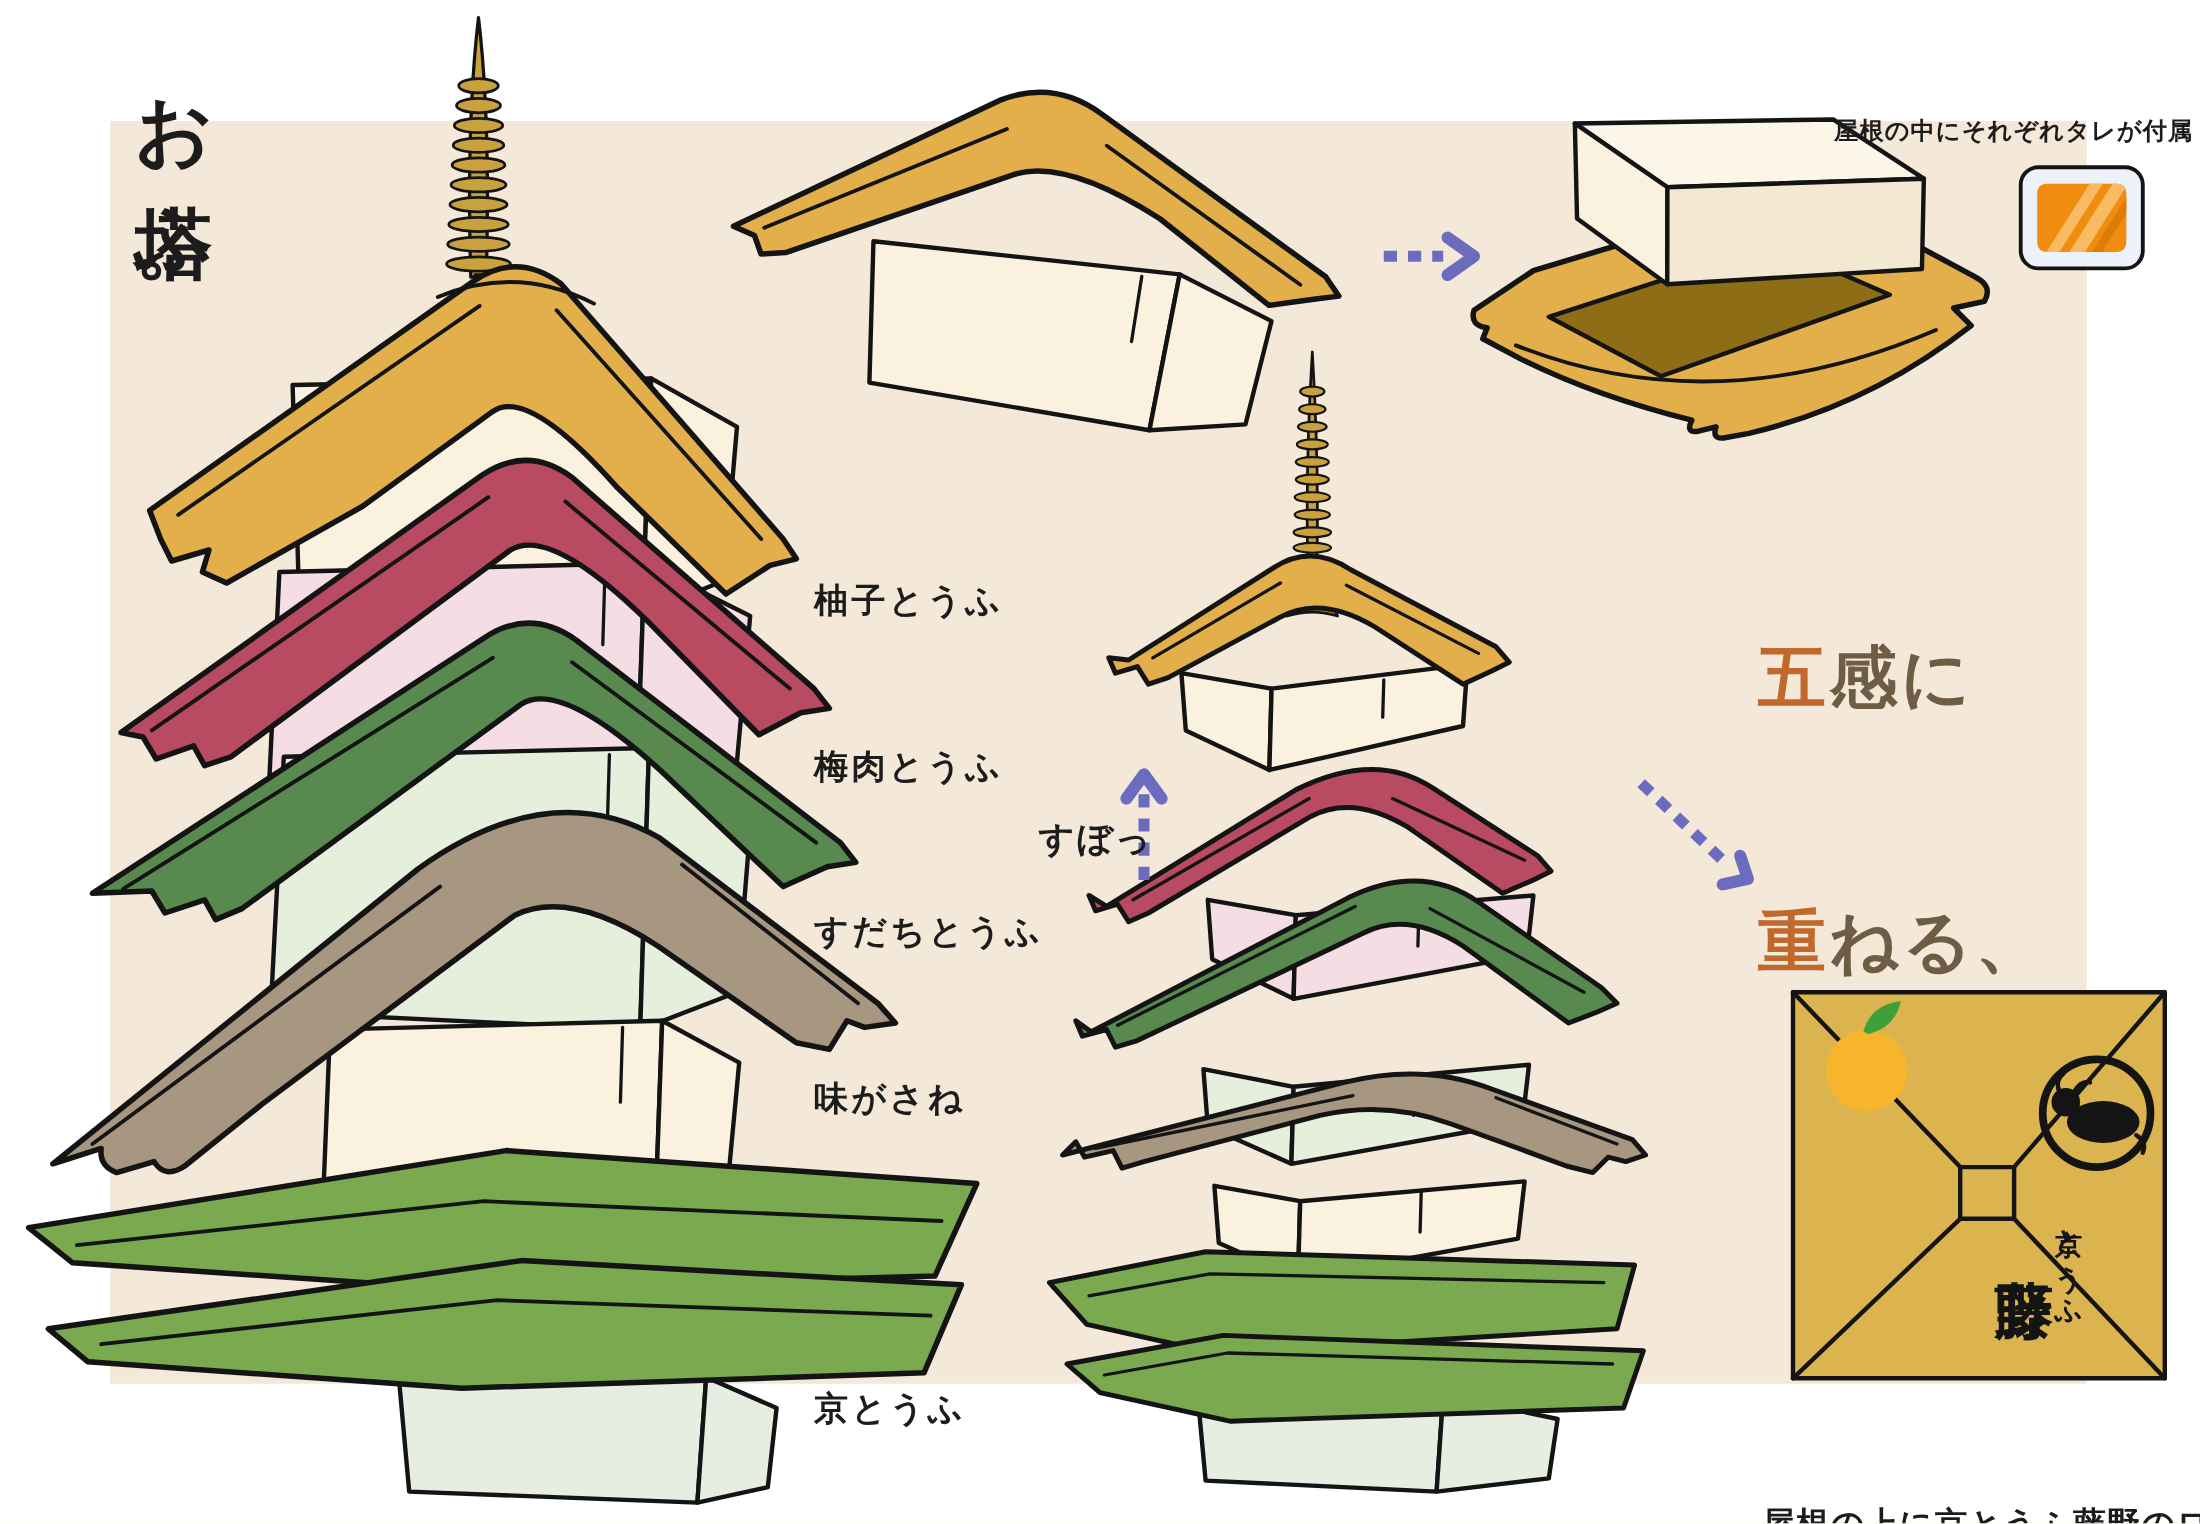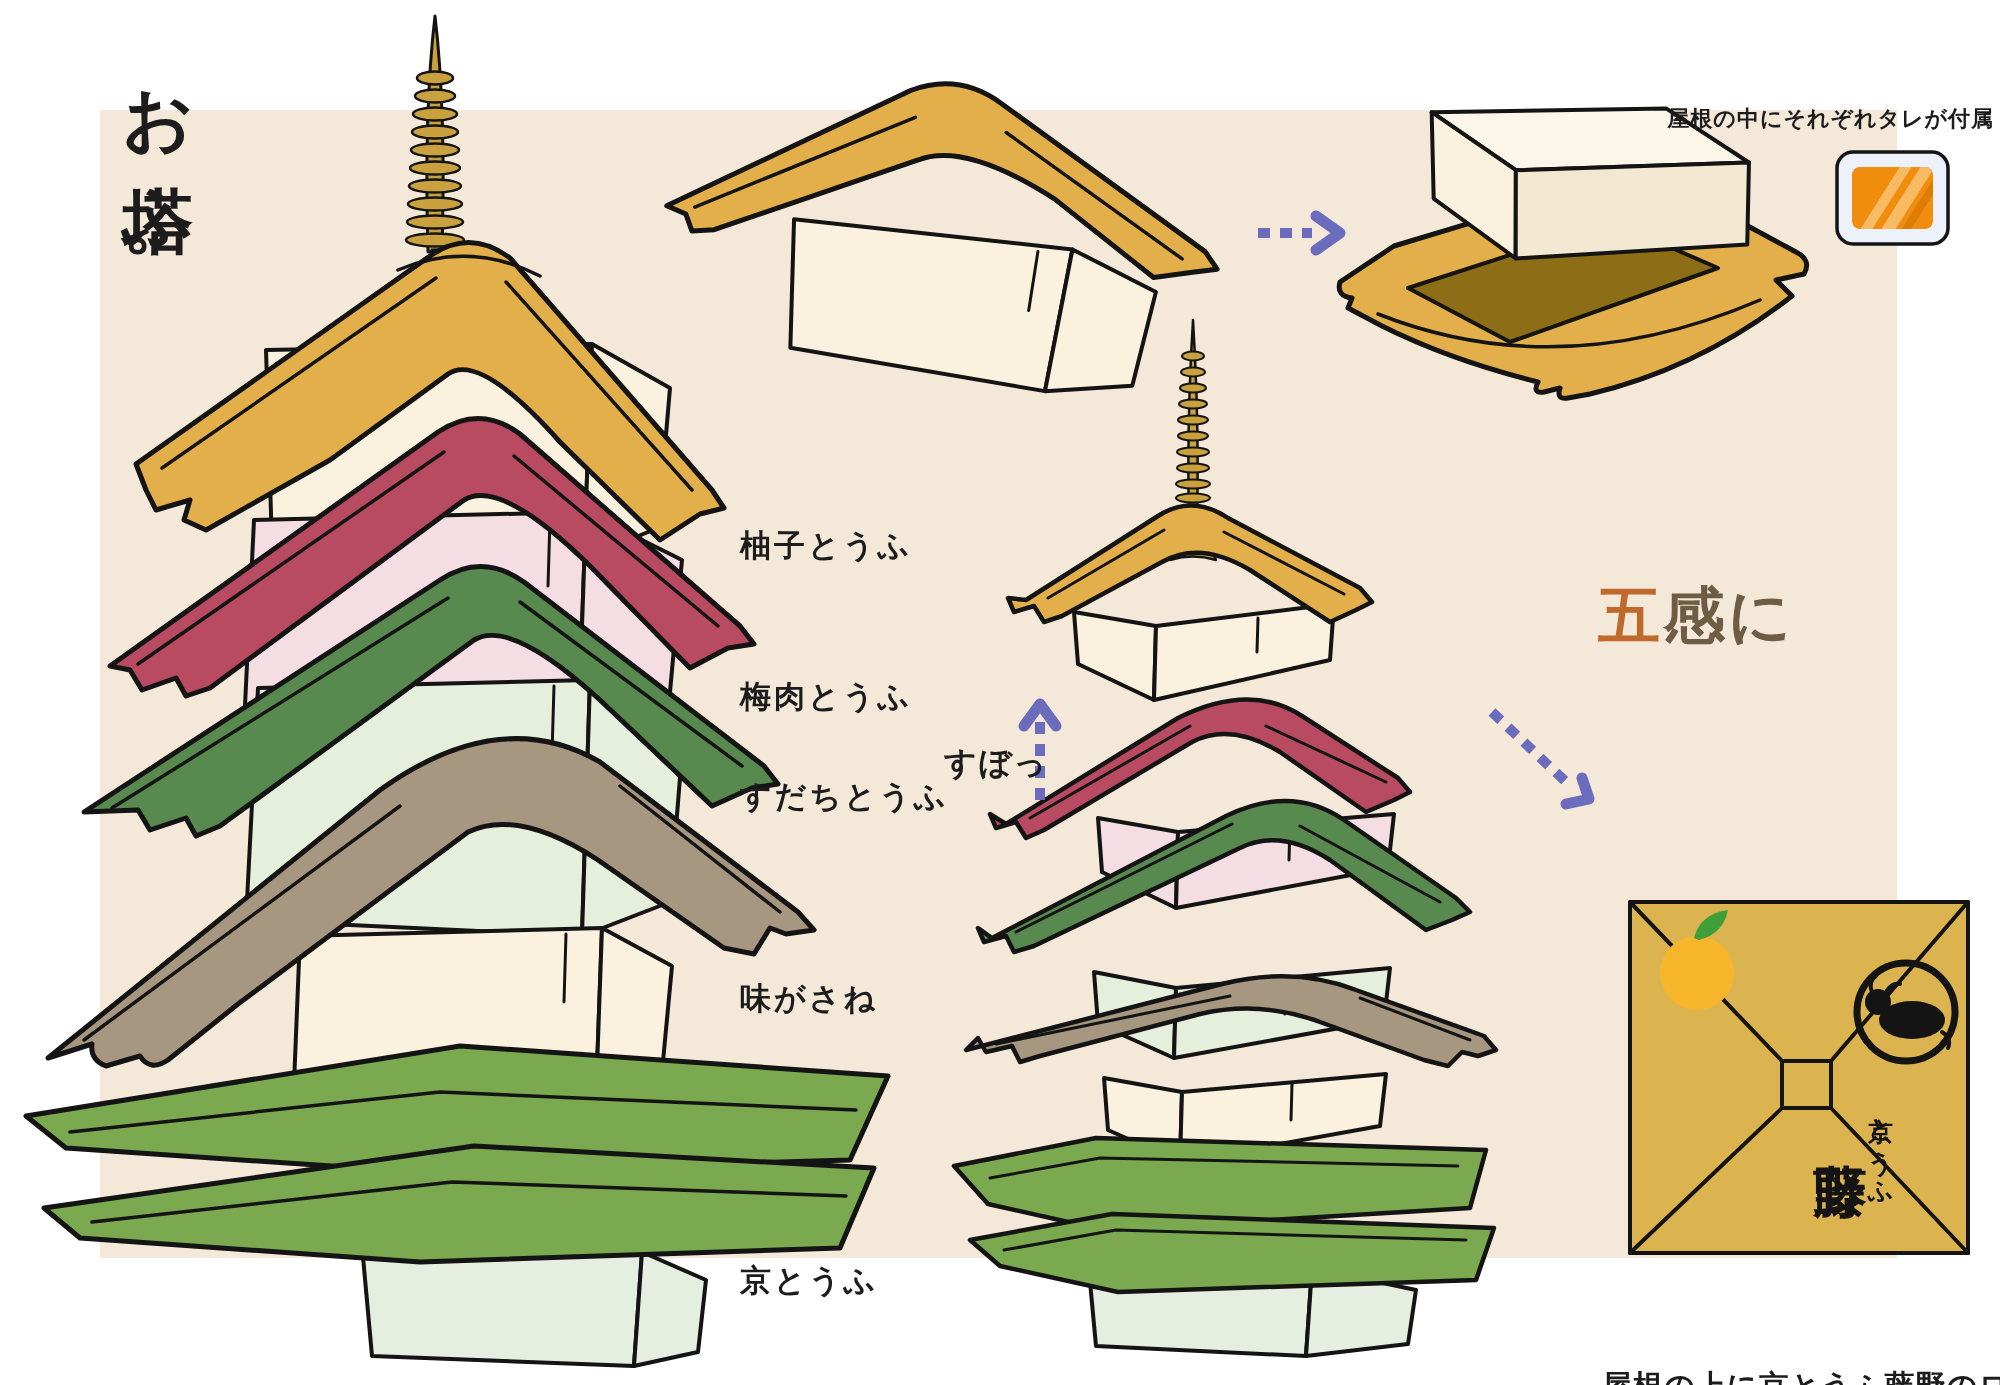--- a/index.html
+++ b/index.html
@@ -3,21 +3,21 @@
 <meta charset="utf-8">
 <style>
   html,body{margin:0;padding:0;background:#fff;}
   .canvas{position:relative;width:2000px;height:1385px;background:#ffffff;overflow:hidden;
           font-family:"DejaVu Serif","Liberation Serif",serif;color:var(--ink,#1c1c1c);}
   .panel{position:absolute;left:100px;top:110px;width:1797px;height:1148px;background:var(--panel,#f4e9d9);}
   svg.art{position:absolute;left:0;top:0;}
   .jp{position:absolute;font-weight:700;white-space:pre;}
   .title-vert{left:112px;top:40px;writing-mode:vertical-rl;font-size:70px;letter-spacing:10px;color:var(--ink);}
   .flavor{left:740px;font-size:31px;letter-spacing:3px;color:var(--ink);}
-  .f0{top:525px}.f1{top:676px}.f2{top:776px}.f3{top:978px}.f4{top:1260px}
+  .f0{top:525px}.f1{top:676px}.f2{top:826px}.f3{top:978px}.f4{top:1260px}
   .sauce-note{right:6px;top:104px;font-size:22px;letter-spacing:1px;color:var(--ink);}
   .sfx{left:944px;top:742px;font-size:32px;letter-spacing:2px;color:var(--ink);}
   .tagline{left:1598px;top:416px;font-size:62px;line-height:80px;letter-spacing:3px;color:var(--tag_brown,#6e5c45);}
   .tagline .accent{color:var(--tag_orange,#c0692c);}
   .brand{left:1798px;top:1072px;height:180px;writing-mode:vertical-rl;color:#141414;line-height:1;}
   .brand .b-small{font-size:25px;letter-spacing:3px;margin-top:4px;}
   .brand .b-large{font-size:54px;letter-spacing:4px;margin-top:26px;}
   .footer-note{left:1602px;top:1286px;font-size:30px;line-height:40px;letter-spacing:1px;color:var(--ink);}
 </style>
 </head>
@@ -245,20 +245,21 @@
   <div class="jp flavor f2">すだちとうふ</div>
   <div class="jp flavor f3">味がさね</div>
   <div class="jp flavor f4">京とうふ</div>
 
   <div class="jp sauce-note">屋根の中にそれぞれタレが付属</div>
 
   <div class="jp sfx">すぼっ</div>
 
   <div class="jp tagline">
     <div><span class="accent">五</span><span>感に</span></div>
+    <div><span class="accent">重</span><span>ねる、</span></div>
   </div>
 
   <div class="jp brand">
     <span class="b-small">京とうふ</span>
     <span class="b-large">藤野</span>
   </div>
 
   <div class="jp footer-note">
     <div>屋根の上に京とうふ藤野のロゴと</div>
     

